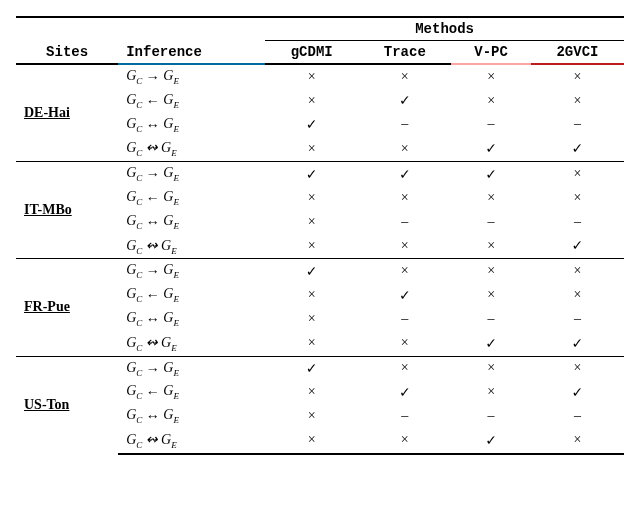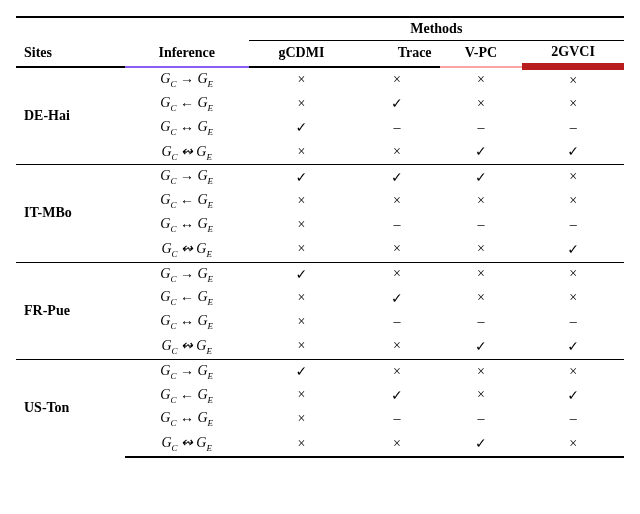--- a/index.html
+++ b/index.html
@@ -20,51 +20,53 @@
       max-width: 610px;
     }
     th, td {
       text-align: center;
       padding: 3px 8px;
       vertical-align: middle;
       white-space: nowrap;
     }
     th {
       font-weight: bold;
+      font-family: Liberation Mono, monospace;
     }
     td.site-label {
       text-align: left;
       font-weight: bold;
       vertical-align: middle;
+      text-decoration: underline;
     }
     td.inference-cell {
-      text-align: center;
+      text-align: left;
       font-style: italic;
     }
     sub {
       font-size: 9px;
       vertical-align: sub;
     }
   </style>
 </head>
 <body>
 
 <table>
   <thead>
     <tr>
       <th colspan="2" style="border-top:2px solid #000; border-bottom:none;"></th>
       <th colspan="4" style="border-top:2px solid #000; border-bottom:1px solid #000; text-align:center;">Methods</th>
     </tr>
     <tr>
-      <th style="text-align:left; border-bottom:2px solid #000;">Sites</th>
-      <th style="text-align:center; border-bottom:2px solid #8b5cf6;">Inference</th>
+      <th style="text-align:center; border-bottom:2px solid #000;">Sites</th>
+      <th style="text-align:left; border-bottom:2px solid #0369a1;">Inference</th>
       <th style="border-bottom:2px solid #000;text-align:center;">gCDMI</th>
-      <th style="border-bottom:2px solid #000;text-align:right;">Trace</th>
+      <th style="border-bottom:2px solid #000;">Trace</th>
       <th style="border-bottom:2px solid #fca5a5;">V-PC</th>
-      <th style="border-bottom:7px solid #b91c1c;">2GVCI</th>
+      <th style="border-bottom:2px solid #b91c1c;">2GVCI</th>
     </tr>
   </thead>
   <tbody id="table-body">
   <tr>
         <td rowspan="4" class="site-label" style="border-top: 1px solid rgb(0, 0, 0);">DE-Hai</td>
         <td class="inference-cell" style="border-top: 1px solid rgb(0, 0, 0);"><i>G</i><sub>C</sub> → <i>G</i><sub>E</sub></td>
         <td style="border-top: 1px solid rgb(0, 0, 0);">×</td>
         <td style="border-top: 1px solid rgb(0, 0, 0);">×</td>
         <td style="border-top: 1px solid rgb(0, 0, 0);">×</td>
         <td style="border-top: 1px solid rgb(0, 0, 0);">×</td>

